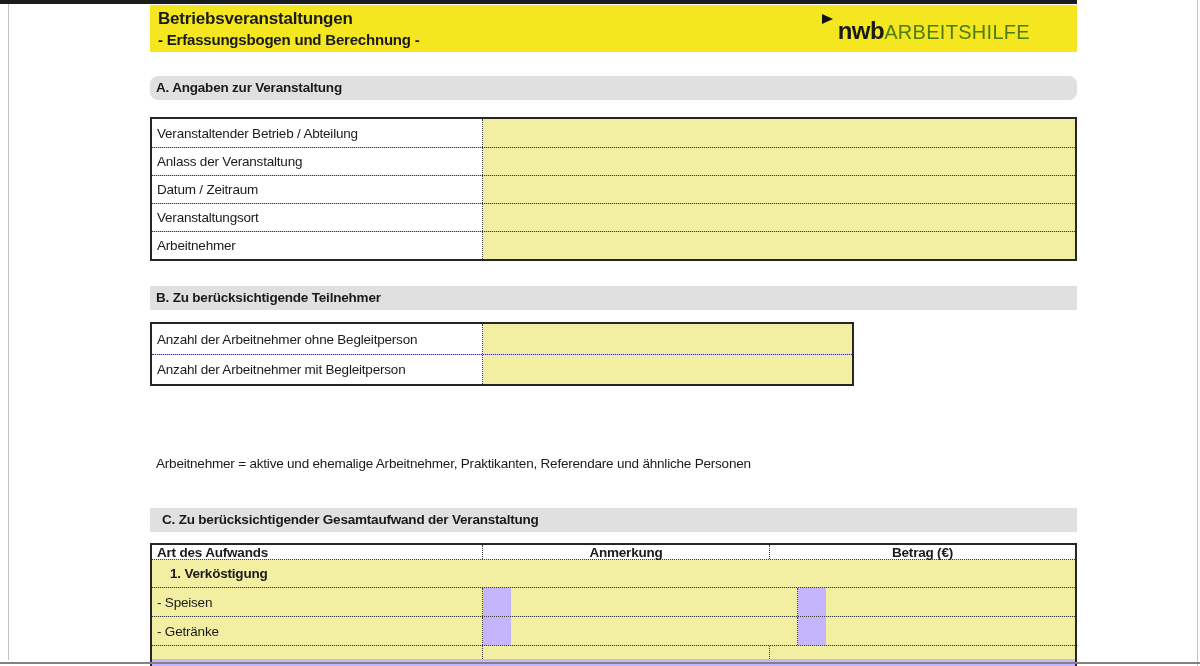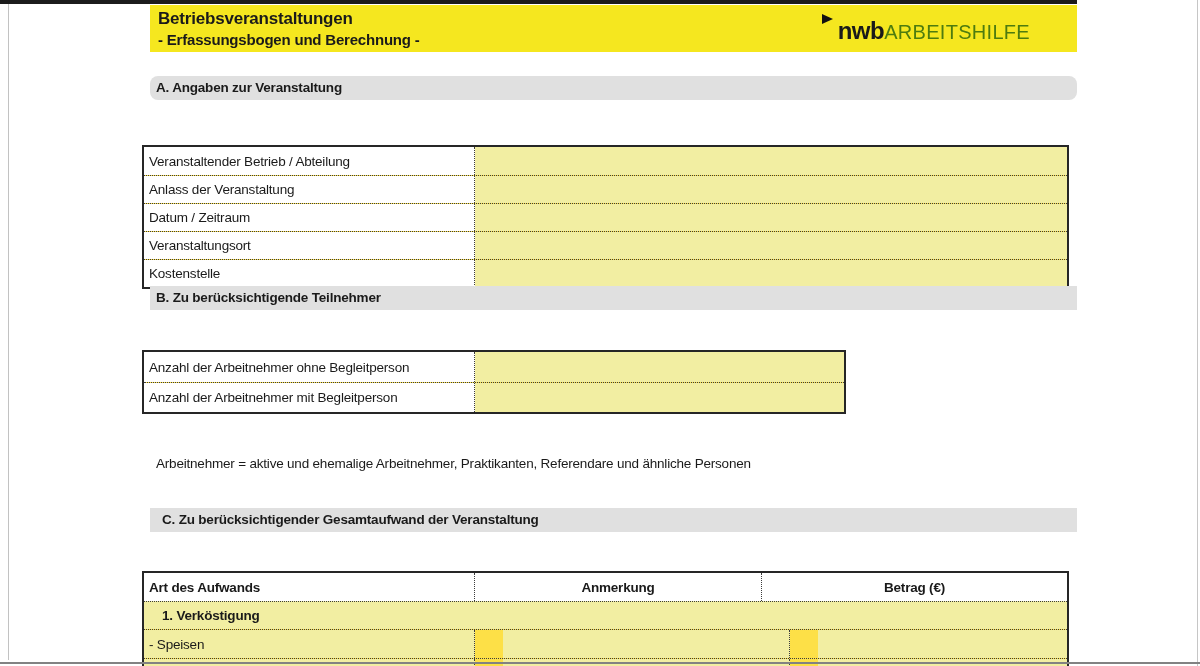--- a/index.html
+++ b/index.html
@@ -28,31 +28,31 @@
                border-left:11px solid #111; border-top:5px solid transparent; border-bottom:5px solid transparent; }
   .logo .nwb { font-size:24px; font-weight:bold; letter-spacing:-0.5px; line-height:24px; }
   .logo .suffix { font-size:20px; margin-left:0; letter-spacing:0.3px; color:#4d7c0f; }
 
   
   .secbar { position:absolute; left:150px; width:927px; height:24px; background:#E0E0E0;
             font-weight:bold; font-size:13.5px; line-height:24px; padding-left:6px; }
   #secA { top:76px;border-radius:8px; } #secB { top:286px; } #secC { top:508px;padding-left:12px; }
 
   
-  .tbl { position:absolute; left:142px; border:2px solid #262626; background:#fde047;margin-top:28px; }
+  .tbl { position:absolute; left:150px; border:2px solid #262626; background:#c4b5fd; }
   #tblA { top:117px; width:927px; }
   #tblB { top:322px; width:704px; }
   #tblC { top:543px; width:927px; height:123px; border-bottom:none; overflow:hidden; }
 
   .r { display:flex; }
   .r + .r { border-top:1px dotted #3c3c3c; }
   #tblA .r { height:28px; }
   #tblB .r { height:30px; }
   #tblB .r.total { height:29px; }
-  #tblC .r.head  { height:28px; }
+  #tblC .r.head  { height:14px; }
   #tblC .r.group { height:28px; }
   #tblC .r.item  { height:29px;gap:28px; }
   #tblC .r.partial { height:14px; }
 
   .lbl { display:flex; align-items:center; padding-left:5px; font-size:13.5px; background:#fff; }
   .w1 { width:331px; border-right:1px dotted #3c3c3c; }
   .w2 { width:287px; border-right:1px dotted #3c3c3c; }
   .w3 { flex:1; }
   .yellow { background:#F2EEA2; }
   .grow { flex:1; }
@@ -91,21 +91,21 @@
   </div>
   <div class="r">
     <div class="lbl w1">Datum / Zeitraum</div>
     <div class="grow yellow"></div>
   </div>
   <div class="r">
     <div class="lbl w1">Veranstaltungsort</div>
     <div class="grow yellow"></div>
   </div>
   <div class="r">
-    <div class="lbl w1">Kostenstelle</div>
+    <div class="lbl w1">Arbeitnehmer</div>
     <div class="grow yellow"></div>
   </div>
 </div>
 
 <div class="secbar" id="secB">B. Zu berücksichtigende Teilnehmer</div>
 <div class="tbl" id="tblB">
   <div class="r">
     <div class="lbl w1">Anzahl der Arbeitnehmer ohne Begleitperson</div>
     <div class="grow yellow"></div>
   </div>

